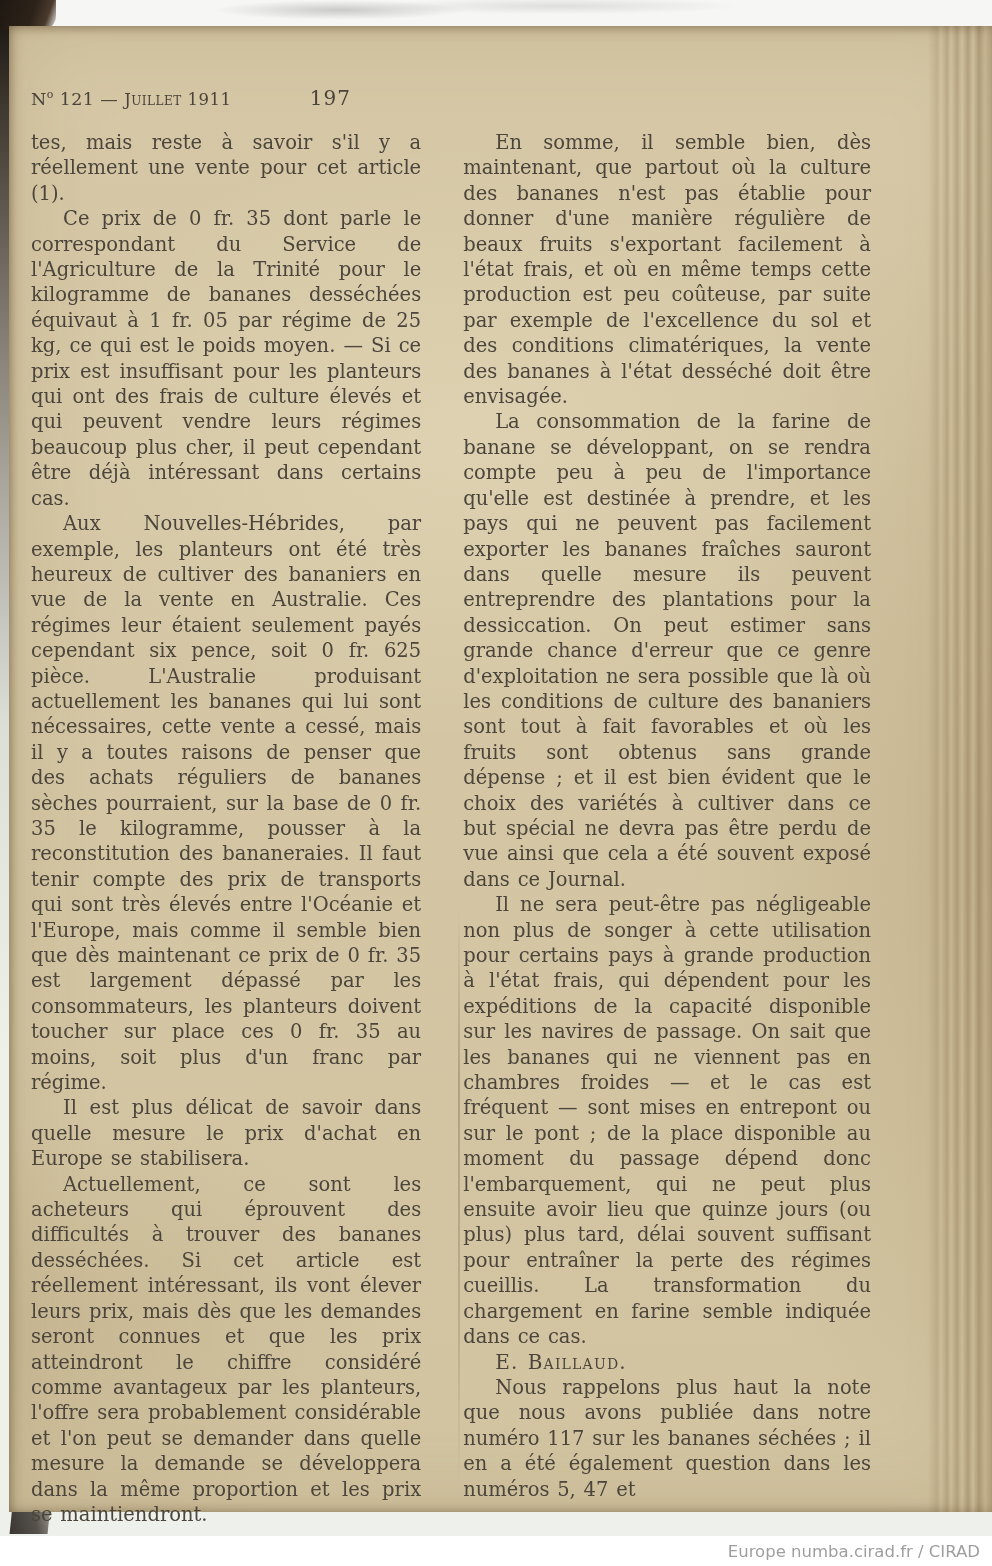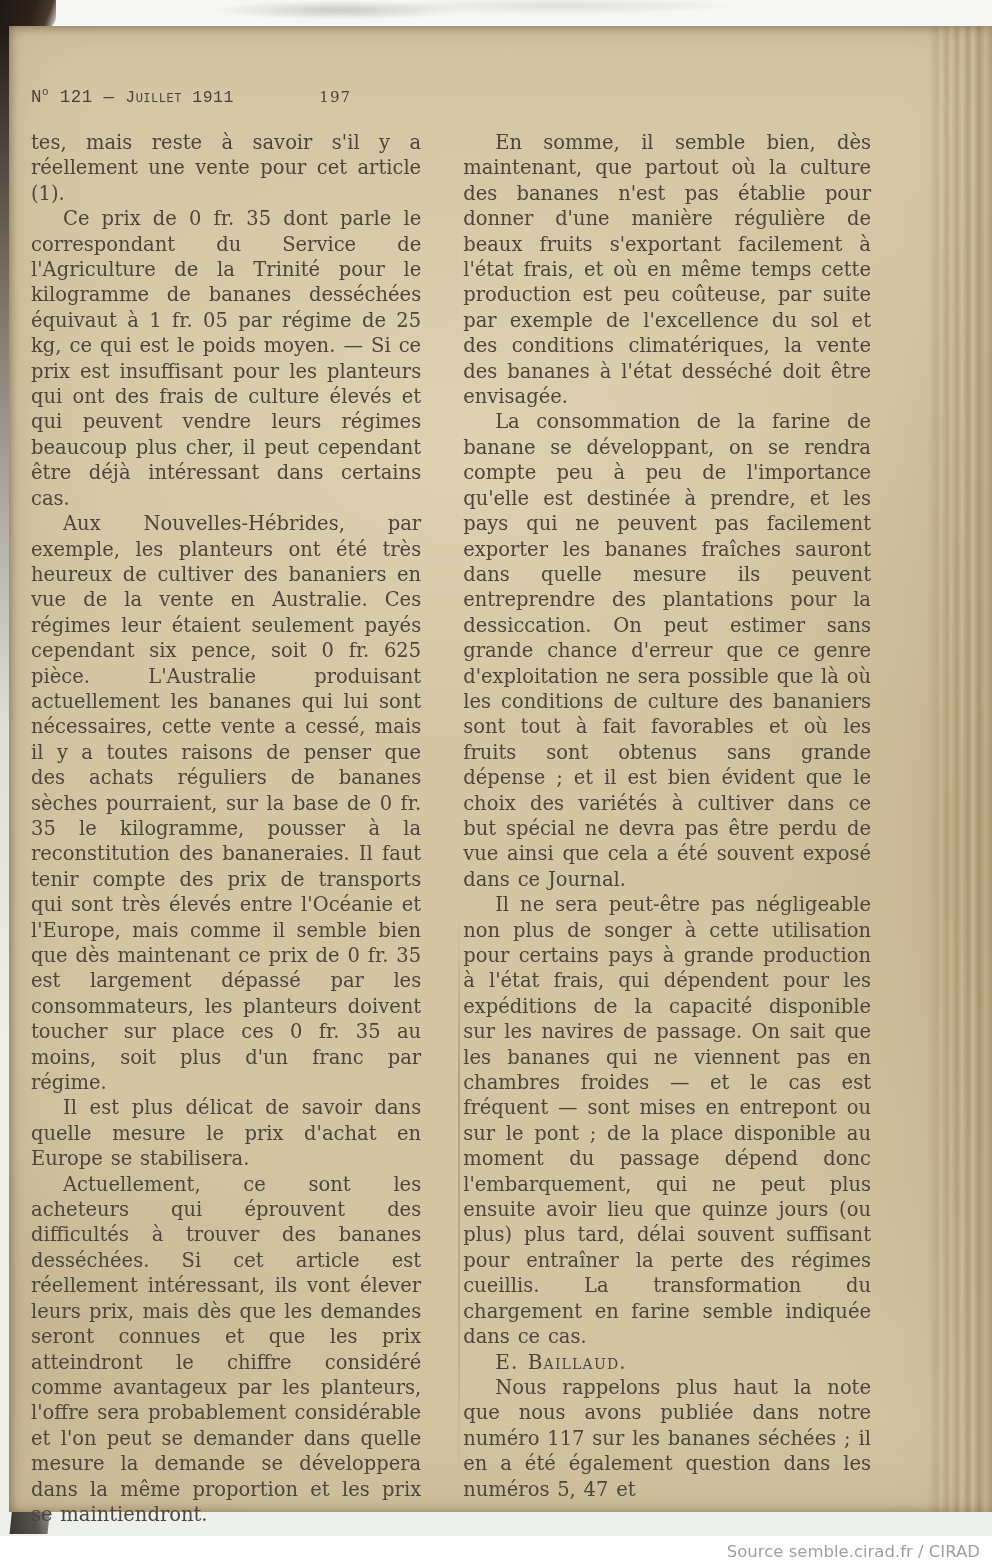--- a/index.html
+++ b/index.html
@@ -64,28 +64,28 @@
   .gutter-crease{
     position:absolute;left:449px;top:880px;width:2px;height:580px;
     background:linear-gradient(rgba(96,80,56,0),rgba(96,80,56,.30) 30%,rgba(96,80,56,.22) 70%,rgba(96,80,56,0));
   }
   
   .page-header{
     position:absolute;left:22px;top:60px;width:840px;
     display:flex;align-items:baseline;
     color:#49433a;
   }
-  .issue-label{width:230px;font-size:17.5px;letter-spacing:.4px;white-space:nowrap;font-family:Liberation Mono, monospace;}
+  .issue-label{width:230px;font-size:17.5px;letter-spacing:.4px;white-space:nowrap;}
   .issue-label sup{font-size:11px;}
   .issue-month{font-variant:small-caps;font-size:16.5px;letter-spacing:.5px;}
   .journal-title{
     flex:1;text-align:center;font-size:19px;letter-spacing:1.6px;word-spacing:7px;
     white-space:nowrap;color:#4a443a;
   }
-  .page-number{width:90px;text-align:right;font-size:15px;letter-spacing:1px;}
+  .page-number{width:90px;text-align:right;font-size:20px;letter-spacing:1px;}
   
   .columns{
     position:absolute;left:22px;top:104px;width:840px;
     display:flex;gap:42px;
   }
   .col{font-size:19.5px;line-height:25.4px;text-align:justify;word-spacing:1.6px;hyphens:auto;}
   .col-left{width:398px;}
   .col-right{width:416px;}
   .col p{margin:0;text-indent:32px;}
   .col p.no-indent{text-indent:0;}
@@ -144,14 +144,14 @@
       <p>En somme, il semble bien, dès maintenant, que partout où la culture des bananes n'est pas établie pour donner d'une manière régulière de beaux fruits s'exportant facilement à l'état frais, et où en même temps cette production est peu coûteuse, par suite par exemple de l'excellence du sol et des conditions climatériques, la vente des bananes à l'état desséché doit être envisagée.</p>
       <p>La consommation de la farine de banane se développant, on se rendra compte peu à peu de l'importance qu'elle est destinée à prendre, et les pays qui ne peuvent pas facilement exporter les bananes fraîches sauront dans quelle mesure ils peuvent entreprendre des plantations pour la dessiccation. On peut estimer sans grande chance d'erreur que ce genre d'exploitation ne sera possible que là où les conditions de culture des bananiers sont tout à fait favorables et où les fruits sont obtenus sans grande dépense ; et il est bien évident que le choix des variétés à cultiver dans ce but spécial ne devra pas être perdu de vue ainsi que cela a été souvent exposé dans ce Journal.</p>
       <p>Il ne sera peut-être pas négligeable non plus de songer à cette utilisation pour certains pays à grande production à l'état frais, qui dépendent pour les expéditions de la capacité disponible sur les navires de passage. On sait que les bananes qui ne viennent pas en chambres froides — et le cas est fréquent — sont mises en entrepont ou sur le pont ; de la place disponible au moment du passage dépend donc l'embarquement, qui ne peut plus ensuite avoir lieu que quinze jours (ou plus) plus tard, délai souvent suffisant pour entraîner la perte des régimes cueillis. La transformation du chargement en farine semble indiquée dans ce cas.</p>
       <p class="signature">E. Baillaud.</p>
       <p>Nous rappelons plus haut la note que nous avons publiée dans notre numéro 117 sur les bananes séchées ; il en a été également question dans les numéros 5, 47 et</p>
     </div>
   </div>
 </div>
 
 <div class="source-bar">
-  <span class="source-label">Source semble.cirad.fr / CIRAD</span>
+  <span class="source-label">Europe numba.cirad.fr / CIRAD</span>
 </div>
 
 </body></html>

